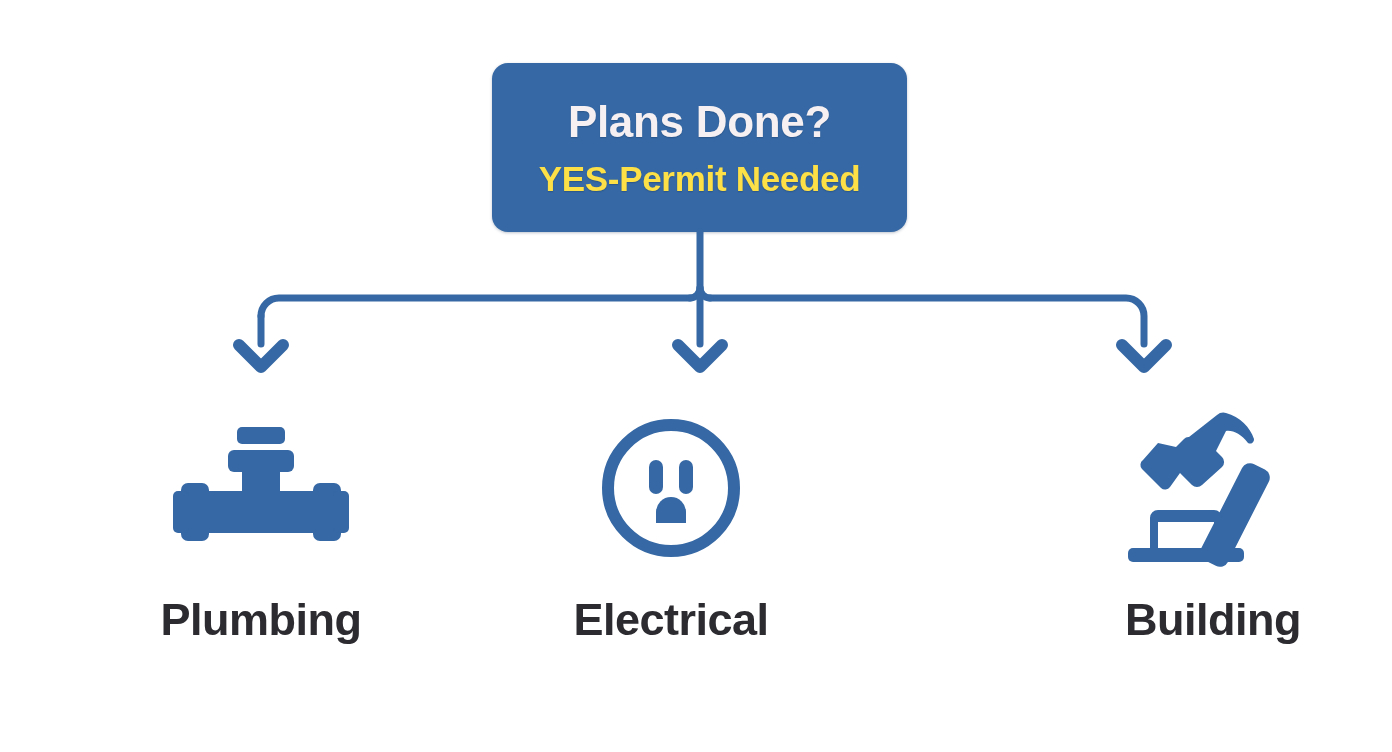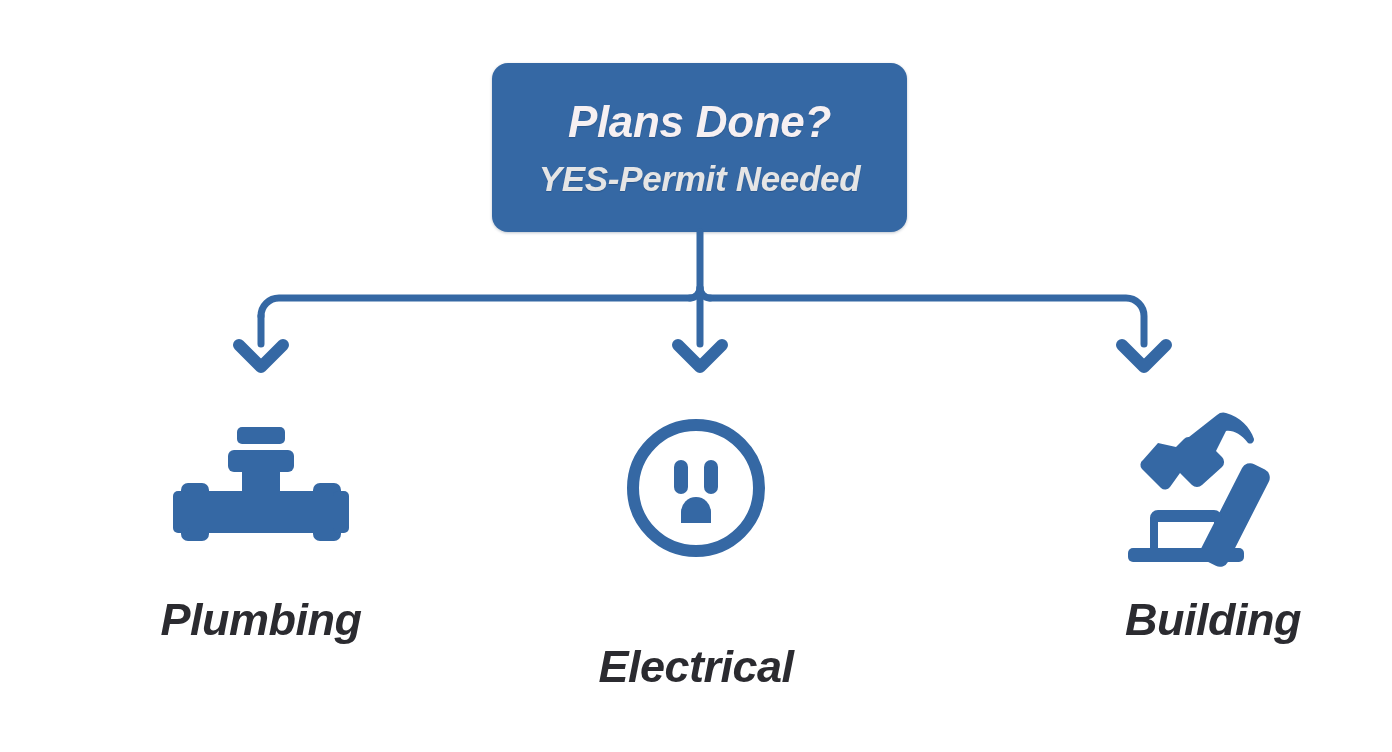--- a/index.html
+++ b/index.html
@@ -11,21 +11,20 @@
   body {
     font-family: "Liberation Sans", sans-serif;
     -webkit-font-smoothing: antialiased;
   }
   #canvas {
     position: relative;
     width: 1392px;
     height: 752px;
     background: #ffffff;
     overflow: hidden;
-    font-style: italic;
   }
 
   
   .decision-box {
     position: absolute;
     left: 492px;
     top: 63px;
     width: 415px;
     height: 169px;
     background: #3568a4;
@@ -40,21 +39,21 @@
   .decision-title {
     color: #f6f0f2;
     font-size: 44px;
     font-weight: bold;
     line-height: 1.05;
     letter-spacing: -0.3px;
     margin-top: 2px;
     text-shadow: 0 1px 1px rgba(25,55,95,0.35);
   }
   .decision-sub {
-    color: #e5e5e5;
+    color: #fde047;
     font-size: 35px;
     font-weight: bold;
     line-height: 1.05;
     letter-spacing: -0.3px;
     margin-top: 16px;
     text-shadow: 0 1px 1px rgba(25,55,95,0.35);
   }
 
   
   #connectors {
@@ -83,21 +82,21 @@
   }
   .branch-label {
     margin-top: 22px;
     font-size: 45px;
     font-weight: bold;
     color: #2b2b30;
     letter-spacing: -0.5px;
     line-height: 1;
   }
   #branch-0 { left: 111px; }
-  #branch-1 { left: 546px; gap: 47px; }
+  #branch-1 { left: 521px; }
   #branch-2 { left: 1001px; align-items: flex-end; }
 </style>
 </head>
 <body>
 
 <div id="canvas">
 
   <div class="decision-box">
     <div class="decision-title">Plans Done?</div>
     <div class="decision-sub">YES-Permit Needed</div>

